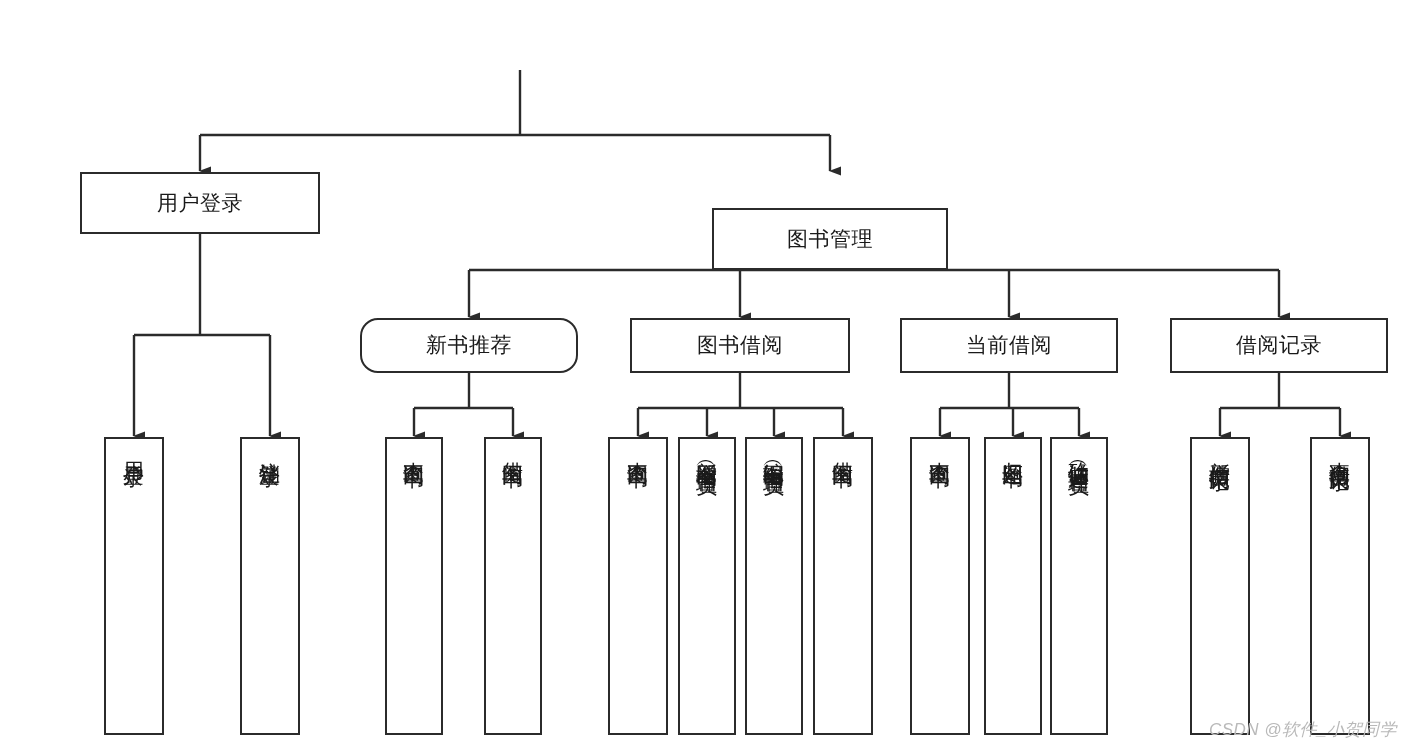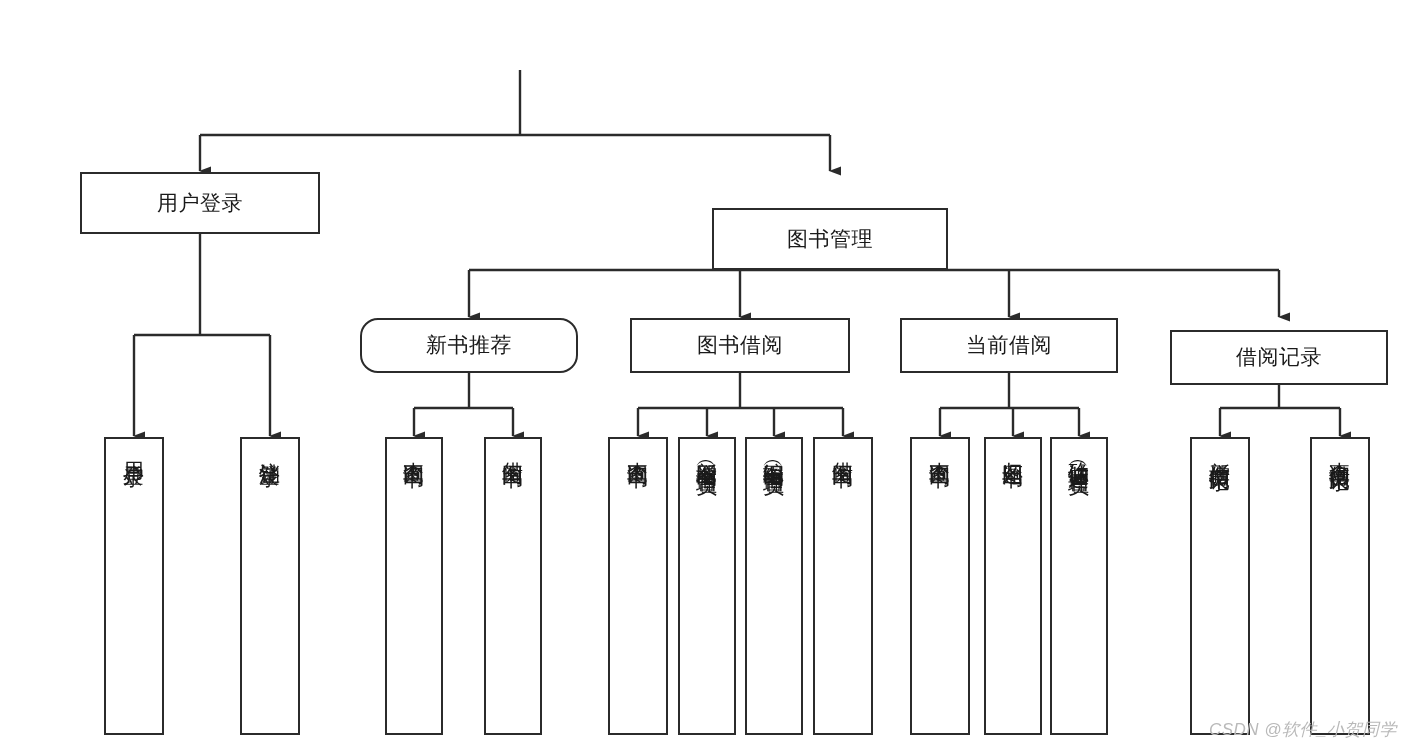--- a/index.html
+++ b/index.html
@@ -132,21 +132,21 @@
   <div id="level3-container">
       <div class="node horizontal" style="left: 360px; top: 318px; width: 218px; height: 55px; border-radius: 18px;">
         <span class="node-label">新书推荐</span>
       </div>
       <div class="node horizontal" style="left: 630px; top: 318px; width: 220px; height: 55px; justify-content: center;">
         <span class="node-label">图书借阅</span>
       </div>
       <div class="node horizontal" style="left: 900px; top: 318px; width: 218px; height: 55px;">
         <span class="node-label">当前借阅</span>
       </div>
-      <div class="node horizontal" style="left: 1170px; top: 318px; width: 218px; height: 55px; margin-top: 12px;">
+      <div class="node horizontal" style="left: 1170px; top: 318px; width: 218px; height: 55px;">
         <span class="node-label">借阅记录</span>
       </div>
     </div>
   <div id="leaves-container">
       <div class="node vertical" style="left: 104px; top: 437px; width: 60px; height: 298px;">
         <span class="node-label">用户登录</span>
       </div>
       <div class="node vertical" style="left: 240px; top: 437px; width: 60px; height: 298px;">
         <span class="node-label">注销登录</span>
       </div>

